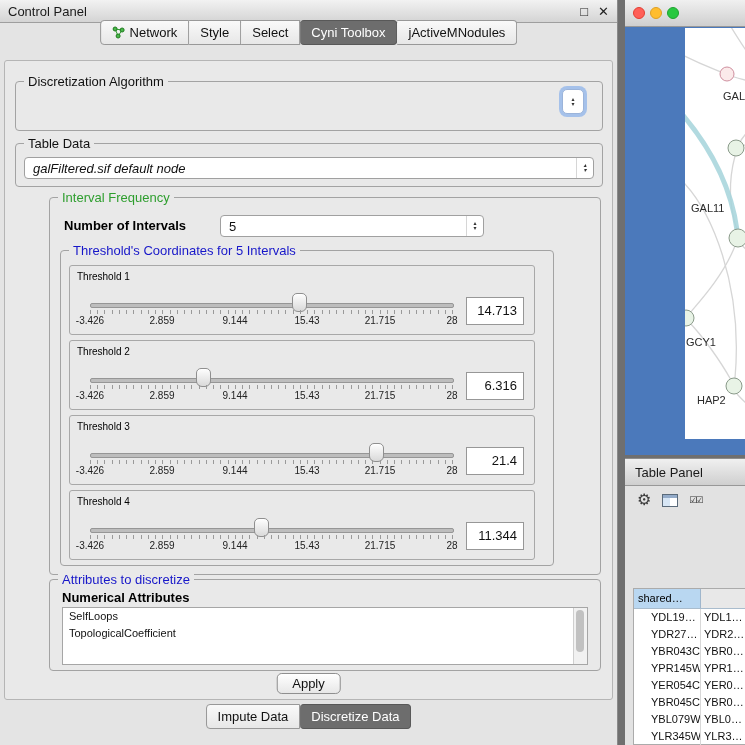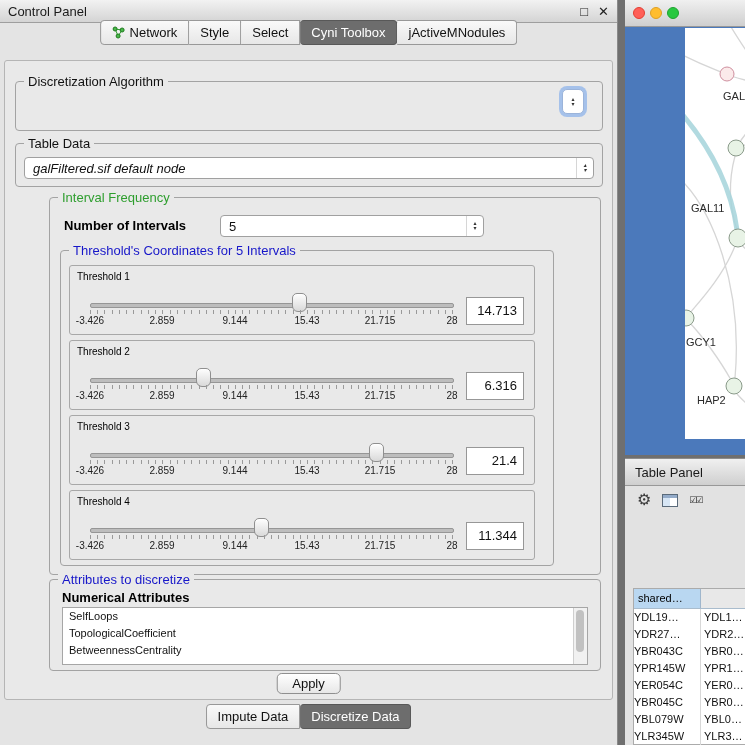--- a/index.html
+++ b/index.html
@@ -96,21 +96,21 @@
   .tp-toolbar{position:absolute;left:12px;top:34px;display:flex;align-items:center;gap:11px;}
   .gear{font-size:16px;color:#3c3c3c;line-height:16px;}
   .col-icon{width:16px;height:13px;border:1px solid #5a6a7a;box-sizing:border-box;
       background:linear-gradient(#93abc9 0 3px,transparent 3px),linear-gradient(90deg,#d7e6f5 0 7px,#fff 7px);}
   .cb-icon{font-size:9px;letter-spacing:-2px;color:#333;}
   .tp-table{position:absolute;left:8px;top:82px;right:0;bottom:0;background:#fff;border:1px solid #ababab;border-right:none;margin-top:48px;}
   .tp-head{display:flex;height:19px;font-size:11px;border-bottom:1px solid #a9bccd;}
   .tp-head .c1{width:67px;box-sizing:border-box;background:#b9d7f1;border-right:1px solid #9fb6cc;padding:3px 0 0 4px;}
   .tp-head .c2{flex:1;background:#e8e8e8;padding:3px 0 0 3px;}
   .tp-row{display:flex;height:17px;font-size:11px;color:#111;}
-  .tp-row .c1{width:67px;box-sizing:border-box;border-right:1px solid #d8d8d8;padding-left:0;line-height:17px;
+  .tp-row .c1{width:67px;box-sizing:border-box;border-right:1px solid #d8d8d8;padding-left:17px;line-height:17px;
       white-space:nowrap;overflow:hidden;}
   .tp-row .c2{flex:1;padding-left:3px;line-height:17px;white-space:nowrap;overflow:hidden;}
 </style>
 </head>
 <body>
 
 <div class="control-panel">
   <div class="cp-titlebar">
     <span>Control Panel</span>
     <span class="win-btns">
@@ -239,21 +239,20 @@
         </div>
       </div>
     </div>
 
     <div class="group attr-group">
       <span class="gtitle blue">Attributes to discretize</span>
       <span class="attr-label">Numerical Attributes</span>
       <div class="attr-list">
         <div class="attr-item">SelfLoops</div>
         <div class="attr-item">TopologicalCoefficient</div>
-        <div class="attr-item">BetweennessCentrality</div>
         <div class="attr-scroll">
           <div class="attr-scroll-thumb"></div>
         </div>
       </div>
     </div>
 
     <button class="apply-btn">Apply</button>
   </div>
 
   <div class="tabbar bottom-tabs">

